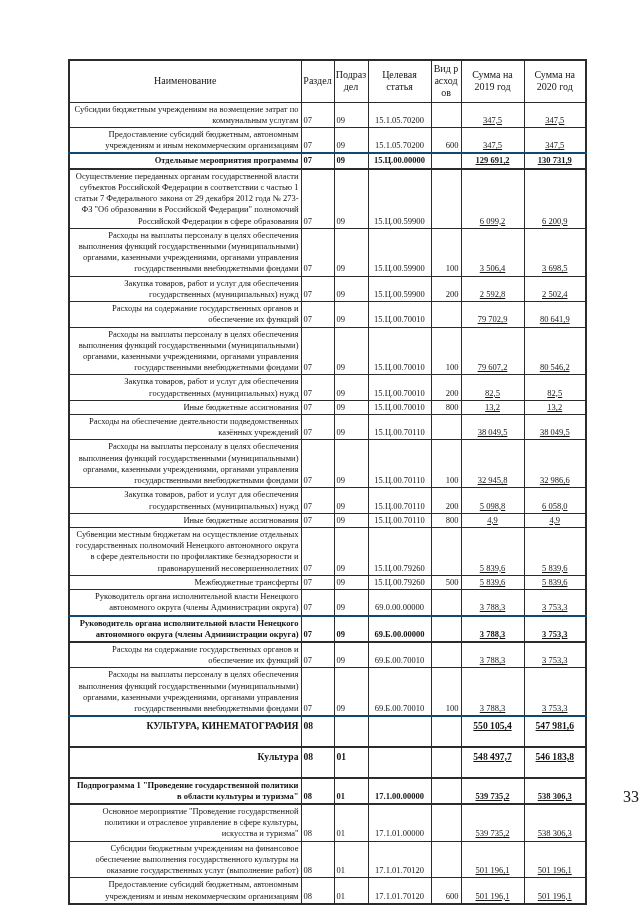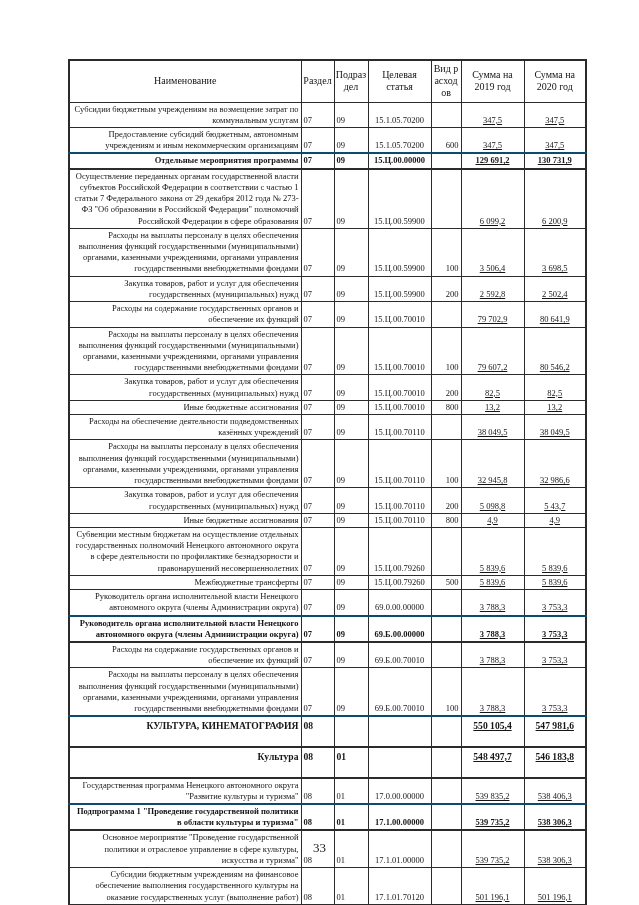--- a/index.html
+++ b/index.html
@@ -51,23 +51,23 @@
   }
   tr.section td {
     font-size: 9.6px;
     padding-top: 3px;
     padding-bottom: 13px;
   }
   .page-num {
     position: absolute;
     left: 0;
     right: 0;
-    top: 840px;
-    text-align: center;
-    font-size: 13px;
+    top: 788px;
+    text-align: right;
+    font-size: 16px;
   }
 </style>
 </head>
 <body>
 
 <div class="page">
   <table class="budget">
     <colgroup>
       <col style="width:232px">
       <col style="width:33px">
@@ -197,21 +197,21 @@
           <td class="c-sum2019">32 945,8</td>
           <td class="c-sum2020">32 986,6</td>
         </tr>
         <tr class="">
           <td class="c-name">Закупка товаров, работ и услуг для обеспечения государственных (муниципальных) нужд</td>
           <td class="c-razdel">07</td>
           <td class="c-podrazdel">09</td>
           <td class="c-target">15.Ц.00.70110</td>
           <td class="c-vid">200</td>
           <td class="c-sum2019">5 098,8</td>
-          <td class="c-sum2020">5 43,7</td>
+          <td class="c-sum2020">6 058,0</td>
         </tr>
         <tr class="">
           <td class="c-name">Иные бюджетные ассигнования</td>
           <td class="c-razdel">07</td>
           <td class="c-podrazdel">09</td>
           <td class="c-target">15.Ц.00.70110</td>
           <td class="c-vid">800</td>
           <td class="c-sum2019">4,9</td>
           <td class="c-sum2020">4,9</td>
         </tr>
@@ -279,29 +279,20 @@
           <td class="c-sum2020">547 981,6</td>
         </tr>
         <tr class="bold section">
           <td class="c-name">Культура</td>
           <td class="c-razdel">08</td>
           <td class="c-podrazdel">01</td>
           <td class="c-target"></td>
           <td class="c-vid"></td>
           <td class="c-sum2019">548 497,7</td>
           <td class="c-sum2020">546 183,8</td>
-        </tr>
-        <tr class="">
-          <td class="c-name">Государственная программа Ненецкого автономного округа "Развитие культуры и туризма"</td>
-          <td class="c-razdel">08</td>
-          <td class="c-podrazdel">01</td>
-          <td class="c-target">17.0.00.00000</td>
-          <td class="c-vid"></td>
-          <td class="c-sum2019">539 835,2</td>
-          <td class="c-sum2020">538 406,3</td>
         </tr>
         <tr class="bold">
           <td class="c-name">Подпрограмма 1 "Проведение государственной политики в области культуры и туризма"</td>
           <td class="c-razdel">08</td>
           <td class="c-podrazdel">01</td>
           <td class="c-target">17.1.00.00000</td>
           <td class="c-vid"></td>
           <td class="c-sum2019">539 735,2</td>
           <td class="c-sum2020">538 306,3</td>
         </tr>

